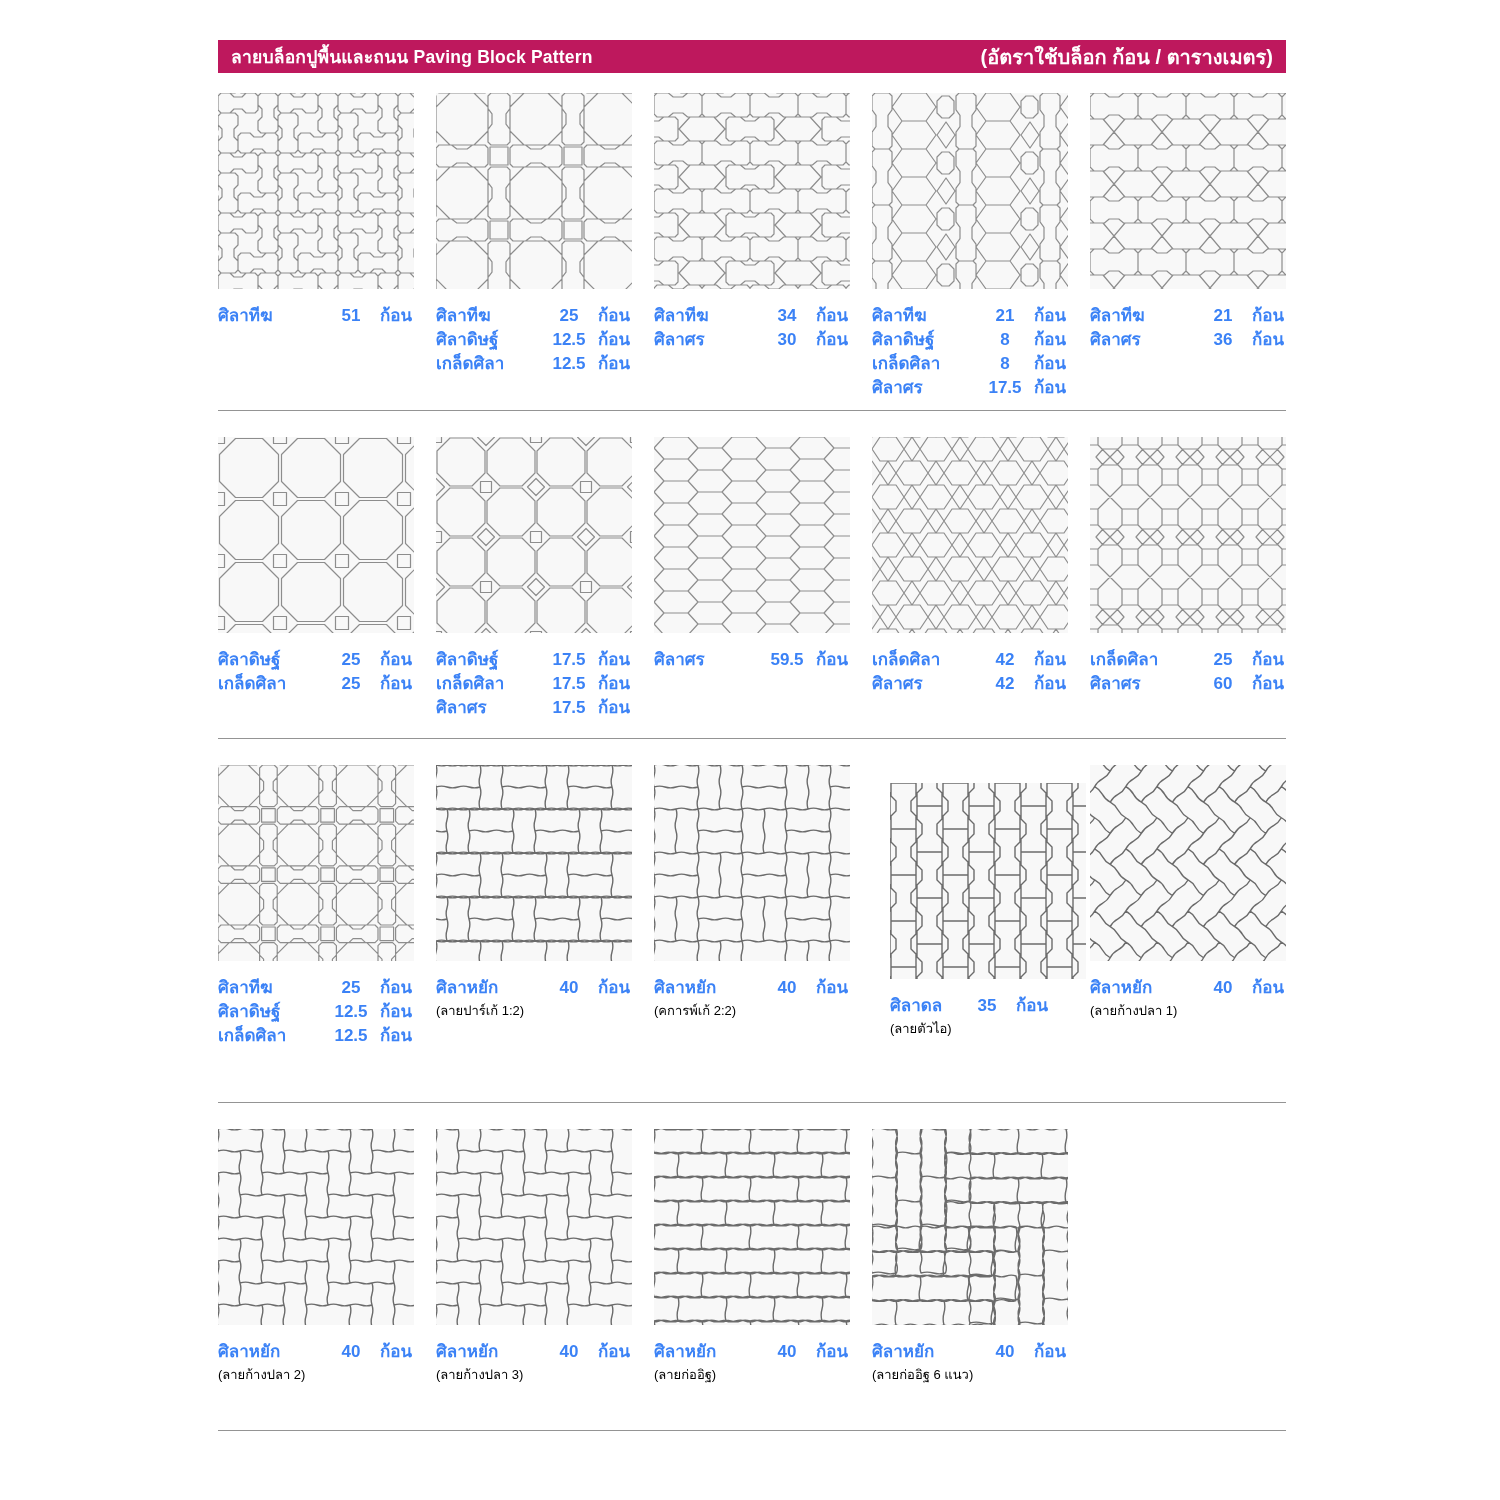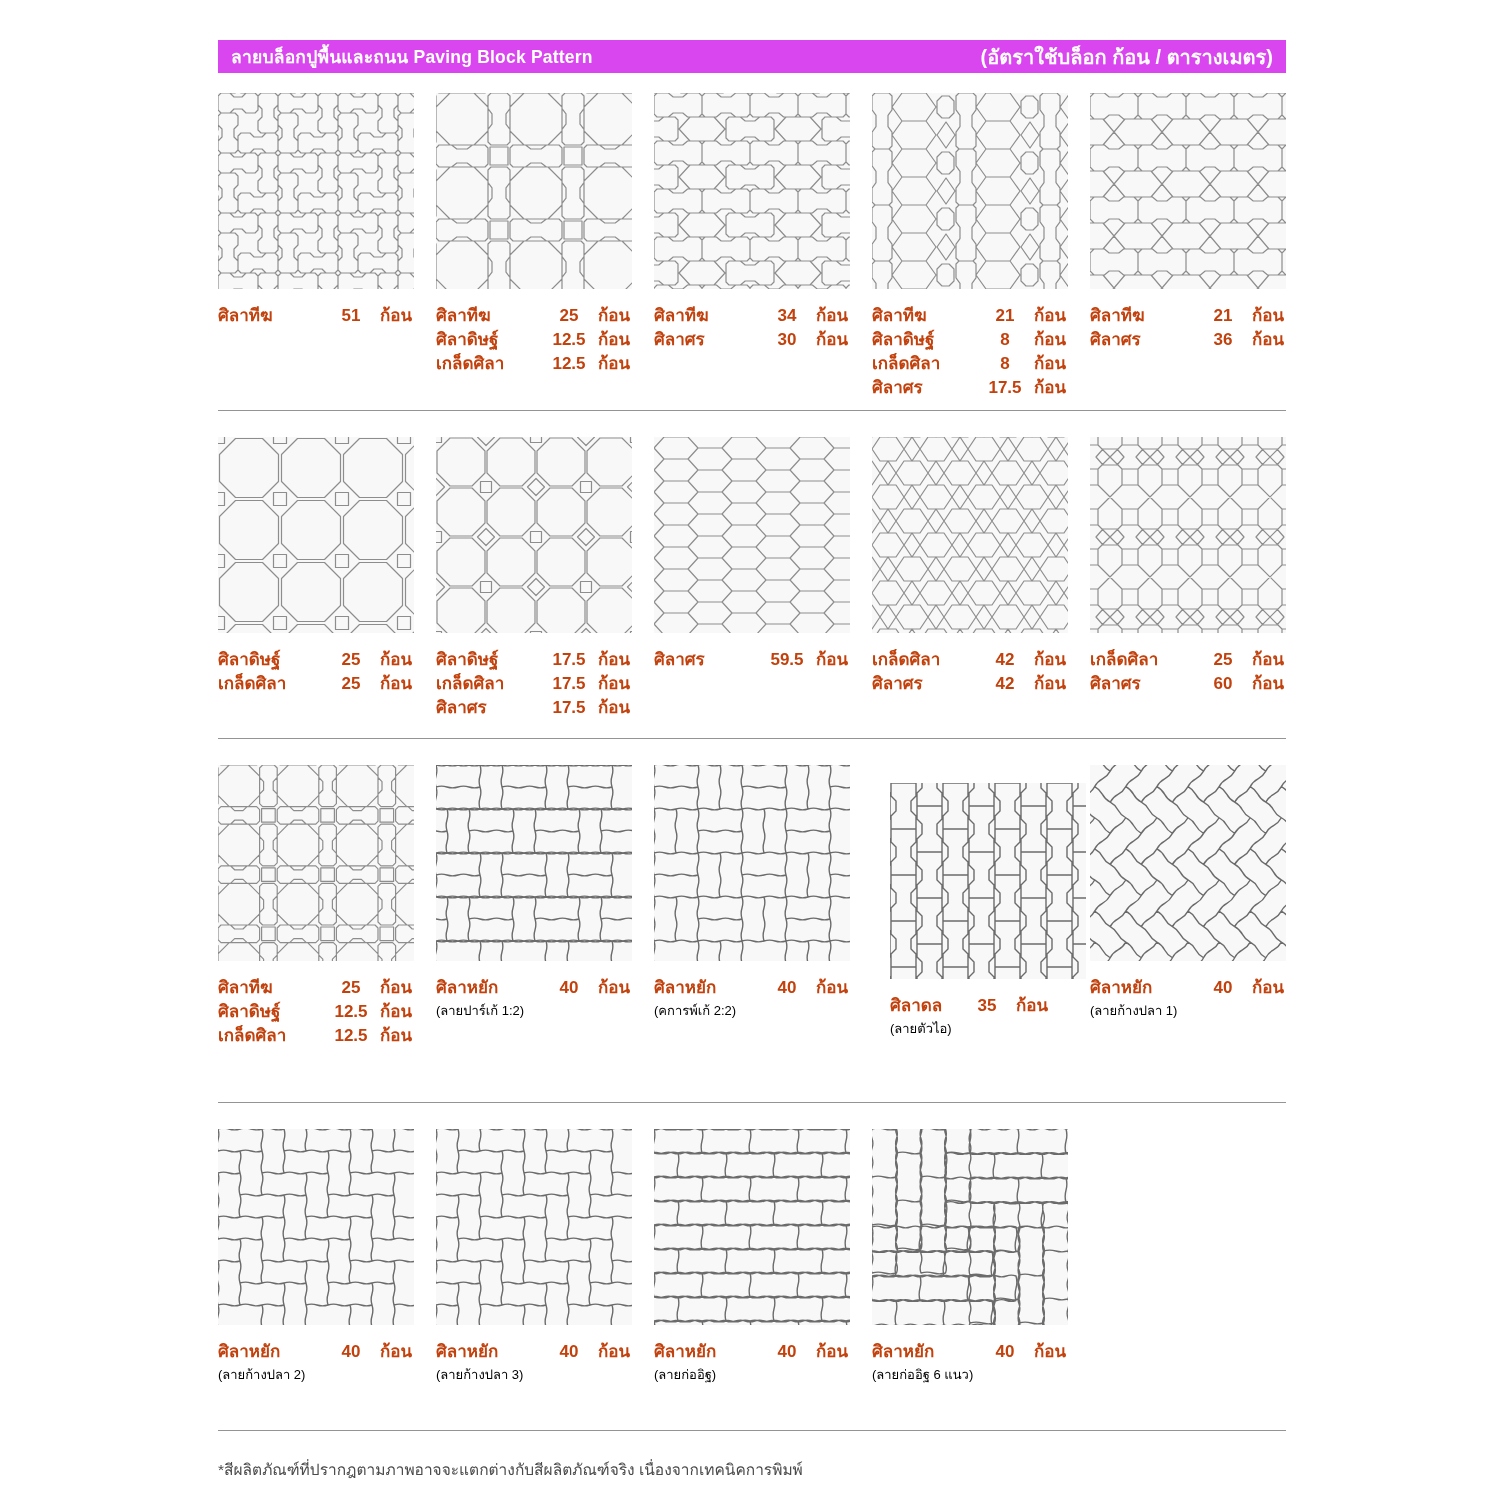--- a/index.html
+++ b/index.html
@@ -1,26 +1,26 @@
 <!DOCTYPE html>
 <html lang="th"><head>
 <meta charset="utf-8">
 <style>
   html,body{margin:0;padding:0;background:#ffffff;}
   body{width:1500px;height:1500px;font-family:"Liberation Sans",sans-serif;color:#3f3f3f;overflow:hidden;}
   .page{margin:0;padding:40px 214px 30px 218px;}
   .header-bar{display:flex;justify-content:space-between;align-items:center;height:33px;
-    padding:0 13px;background:#d946ef;color:#ffffff;}
+    padding:0 13px;background:#be185d;color:#ffffff;}
   .header-title{font-size:17.5px;font-weight:700;letter-spacing:.2px;}
   .header-note{font-size:20px;font-weight:700;}
   .cards{display:grid;grid-template-columns:repeat(5,196px);column-gap:22px;margin-top:20px;}
   .swatch{width:196px;height:196px;}
   .swatch svg{display:block;}
   .labels{margin-top:15px;min-height:80px;}
-  .item{display:flex;align-items:baseline;font-size:17px;font-weight:700;color:#c2410c;line-height:24px;}
+  .item{display:flex;align-items:baseline;font-size:17px;font-weight:700;color:#3b82f6;line-height:24px;}
   .iname{white-space:nowrap;}
   .iqty{margin-left:auto;min-width:42px;text-align:center;}
   .iunit{margin-left:8px;min-width:34px;}
   .caption{font-size:13px;font-weight:400;color:#000000;line-height:22px;}
   .divider{border:0;border-top:1.5px solid #949494;margin:10px 0 26px 0;}
   .footnote{margin:14px 0 0 0;font-size:15.5px;font-weight:400;color:#4a4a4a;}
 </style>
 </head>
 <body>
 
@@ -477,14 +477,13 @@
     <span class="iqty">40</span>
     <span class="iunit">ก้อน</span>
   </div>
 <div class="caption">(ลายก่ออิฐ 6 แนว)</div>
             </figcaption>
   </figure>
 </div>
     <hr class="divider">
   </section>
 </div>
-  <p class="footnote">*สีผลิตภัณฑ์ที่ปรากฎตามภาพอาจจะแตกต่างกับสีผลิตภัณฑ์จริง เนื่องจากเทคนิคการพิมพ์</p>
 </div>
 
 </body></html>

